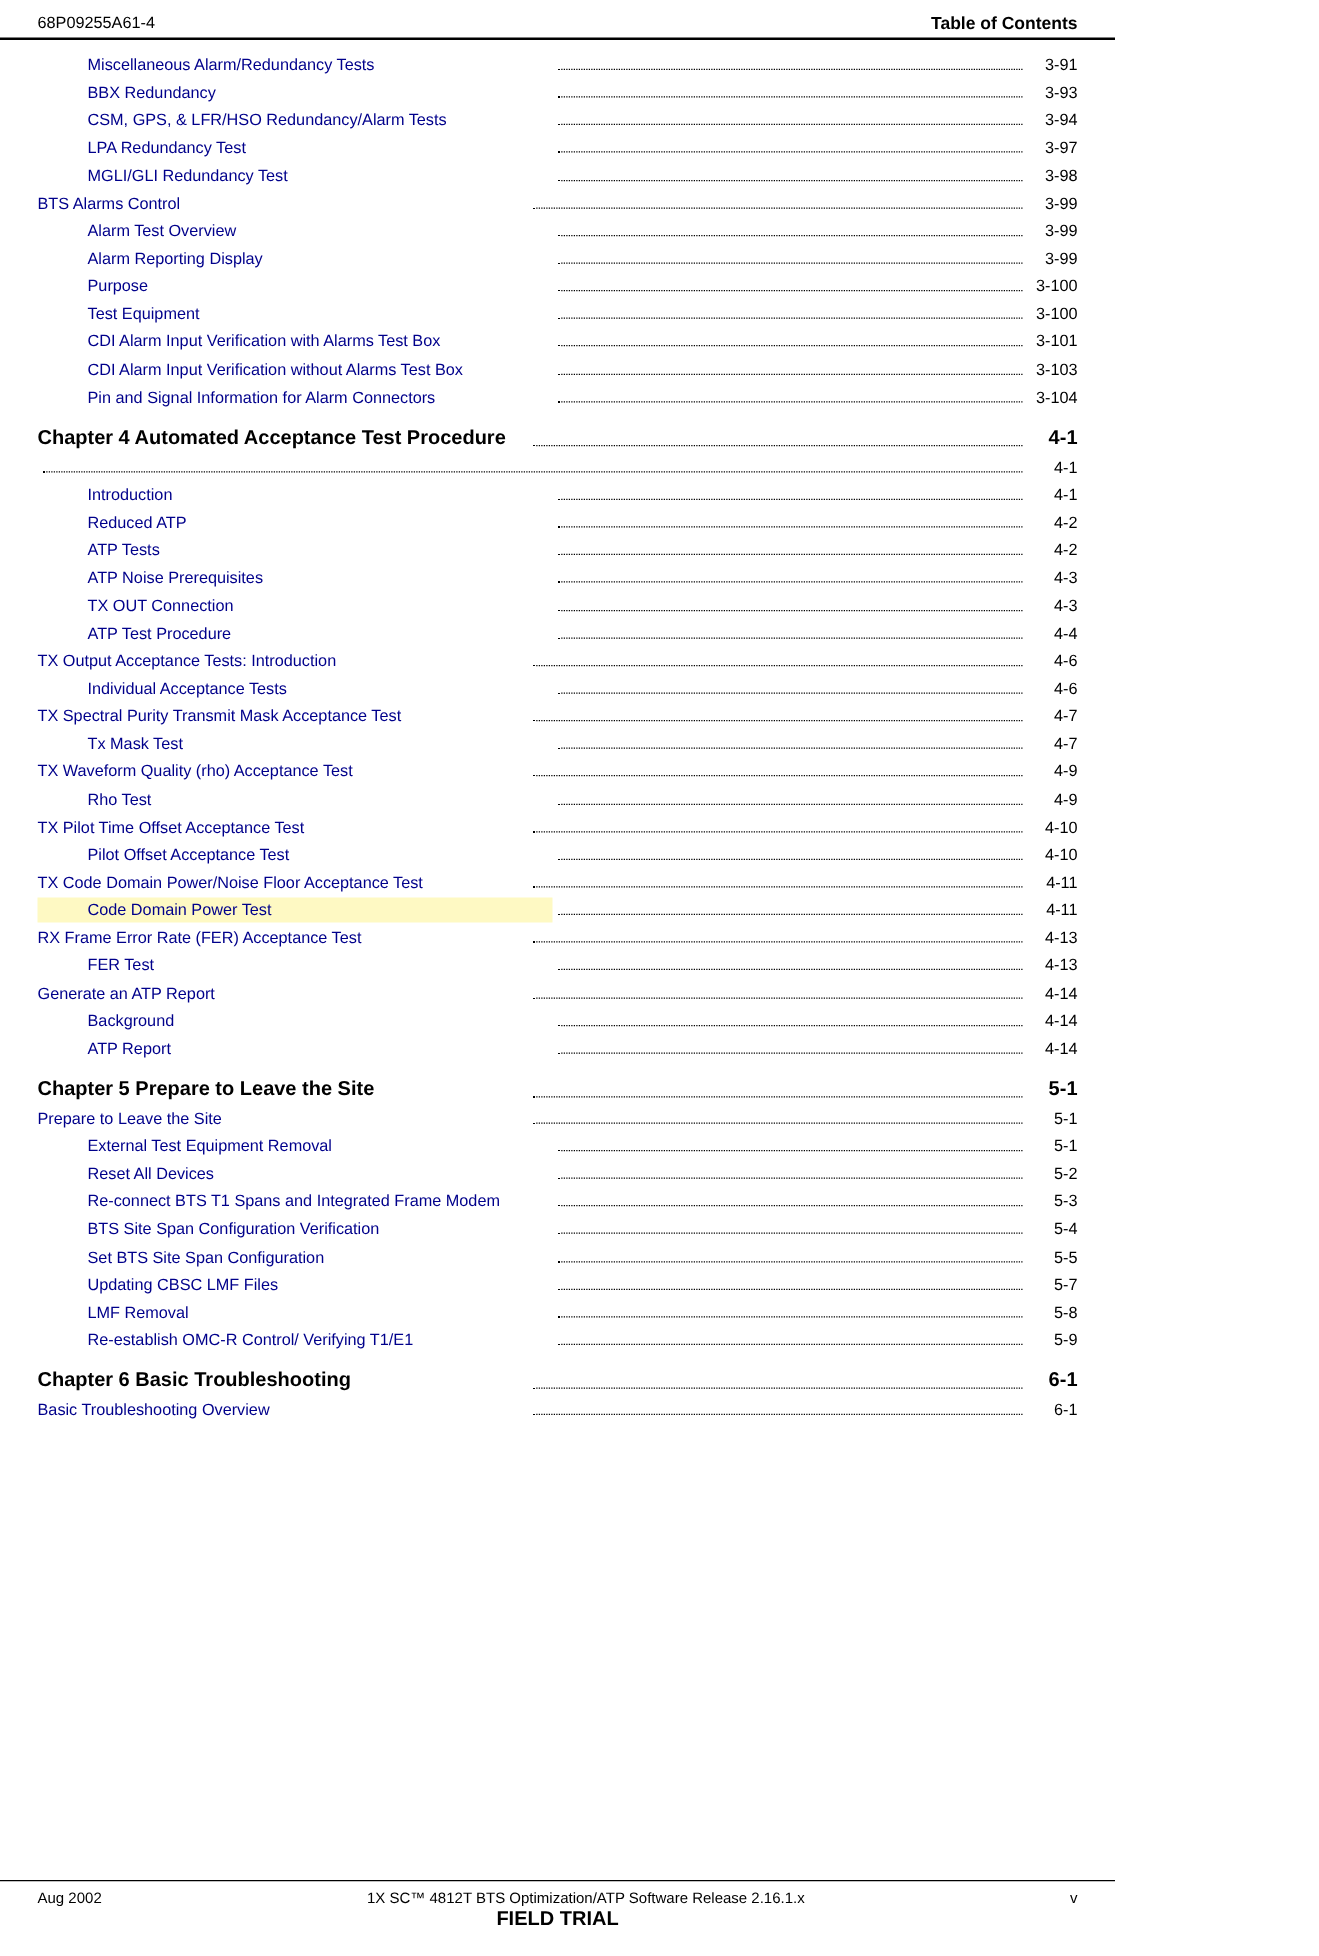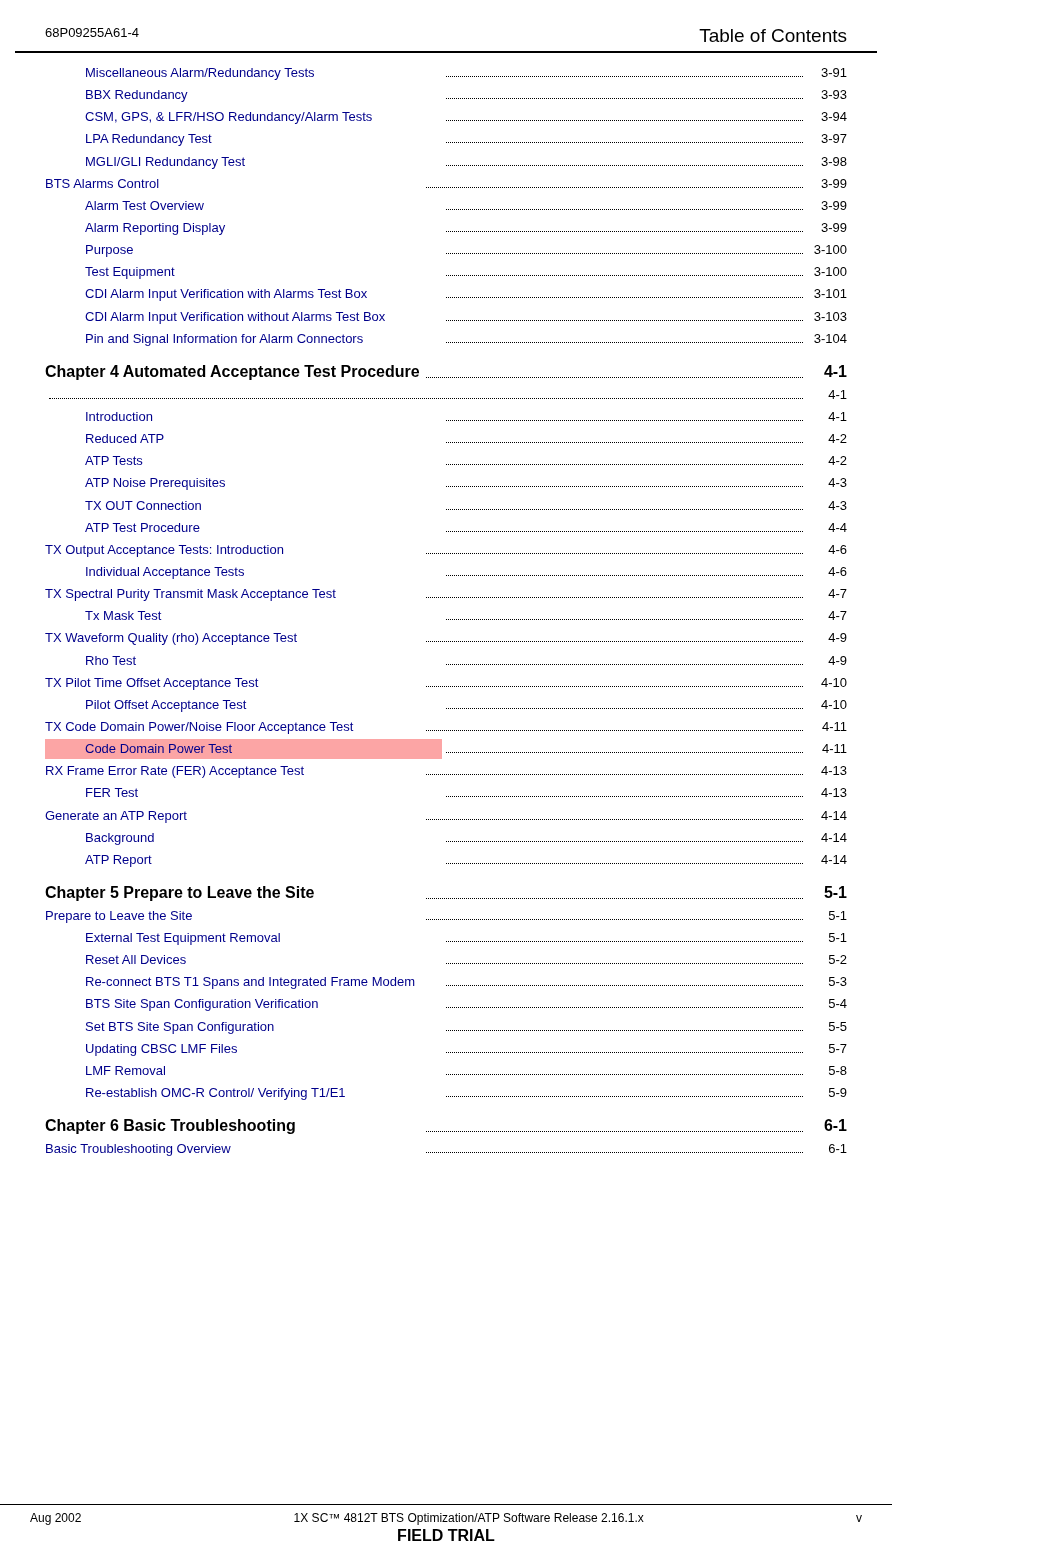--- a/index.html
+++ b/index.html
@@ -8,37 +8,37 @@
       font-size: 13px;
       background: #fff;
       color: #000;
       width: 1055px;
       min-height: 1565px;
       position: relative;
     }
     .page-container {
       width: 892px;
       min-height: 1565px;
-      padding: 15px;
+      padding: 0;
       position: relative;
     }
     .header {
       display: flex;
       justify-content: space-between;
       align-items: flex-start;
       padding: 10px 30px 4px 30px;
       border-bottom: 2px solid #000;
     }
     .header-left {
       font-size: 13px;
       font-weight: normal;
     }
     .header-right {
-      font-size: 19px;
-      font-weight: normal;
+      font-size: 14px;
+      font-weight: bold;
     }
     .content {
       padding: 10px 30px 10px 30px;
     }
     .toc-entry {
       display: flex;
       justify-content: space-between;
       align-items: baseline;
       margin-bottom: 2px;
       line-height: 1.55;
@@ -100,21 +100,21 @@
       align-items: flex-end;
       font-size: 12px;
     }
     .footer-field-trial {
       text-align: center;
       font-size: 16px;
       font-weight: bold;
       margin-top: 2px;
     }
     .highlight-row .toc-entry-text {
-      background: #fca5a5;
+      background: #fef9c3;
     }
   </style>
 </head>
 <body>
 
 <div class="page-container">
   <div class="header">
     <span class="header-left">68P09255A61-4</span>
     <span class="header-right">Table of Contents</span>
   </div>

